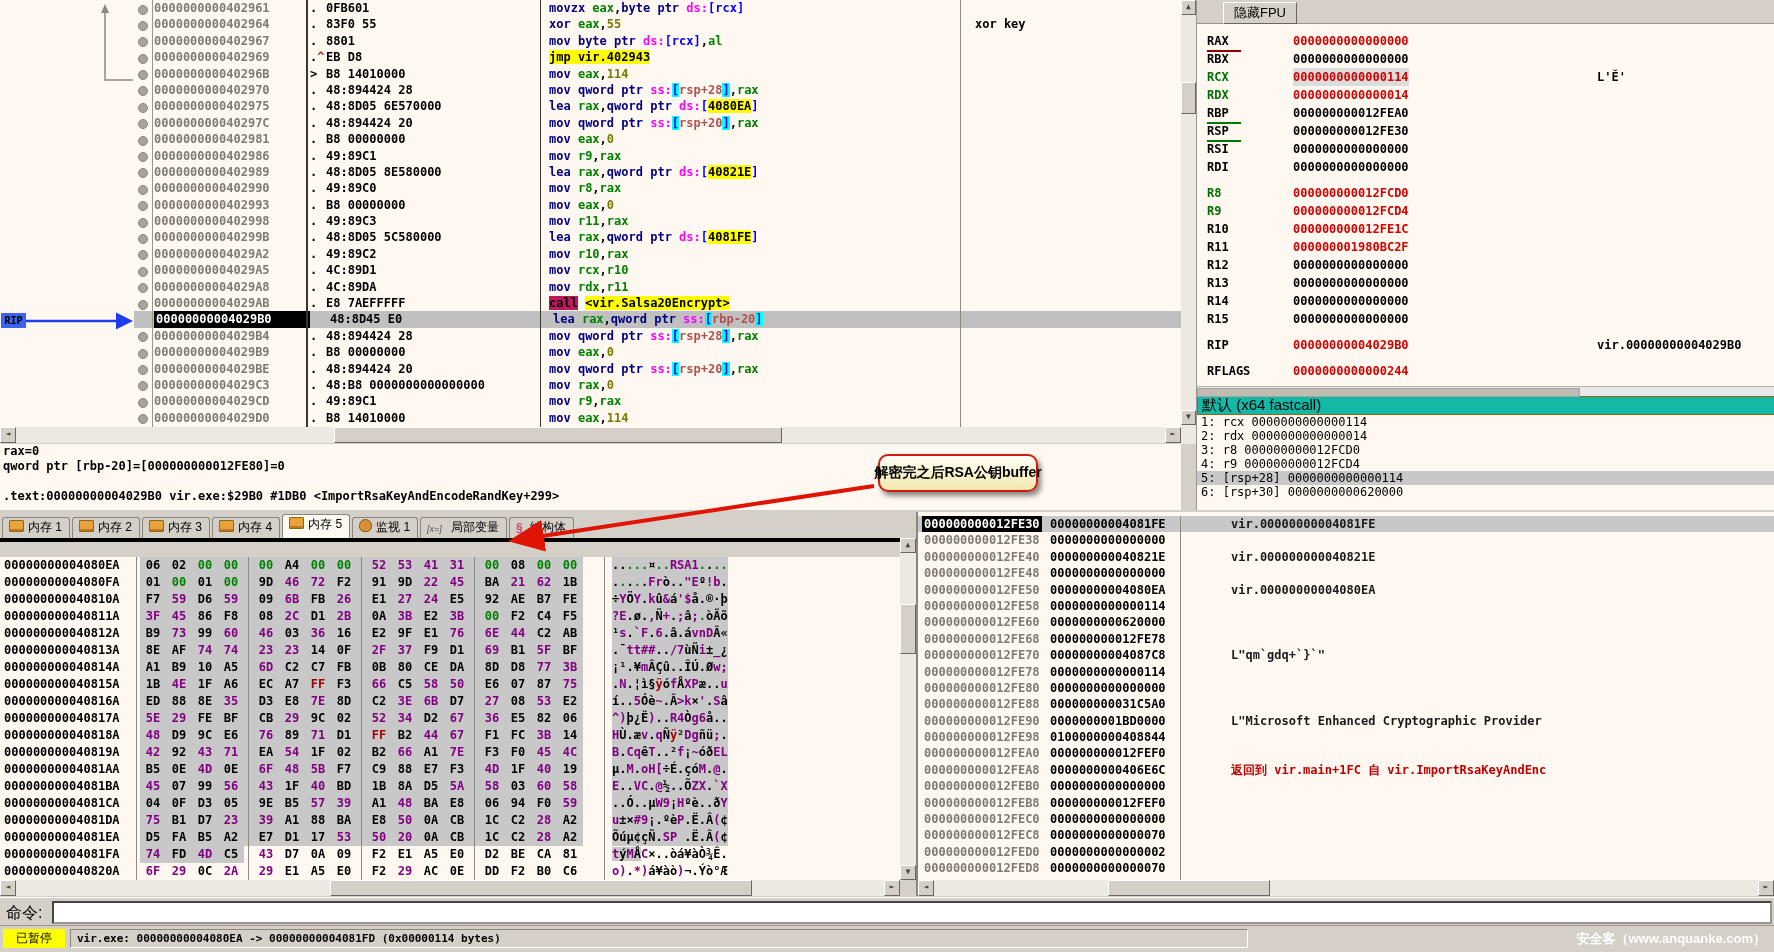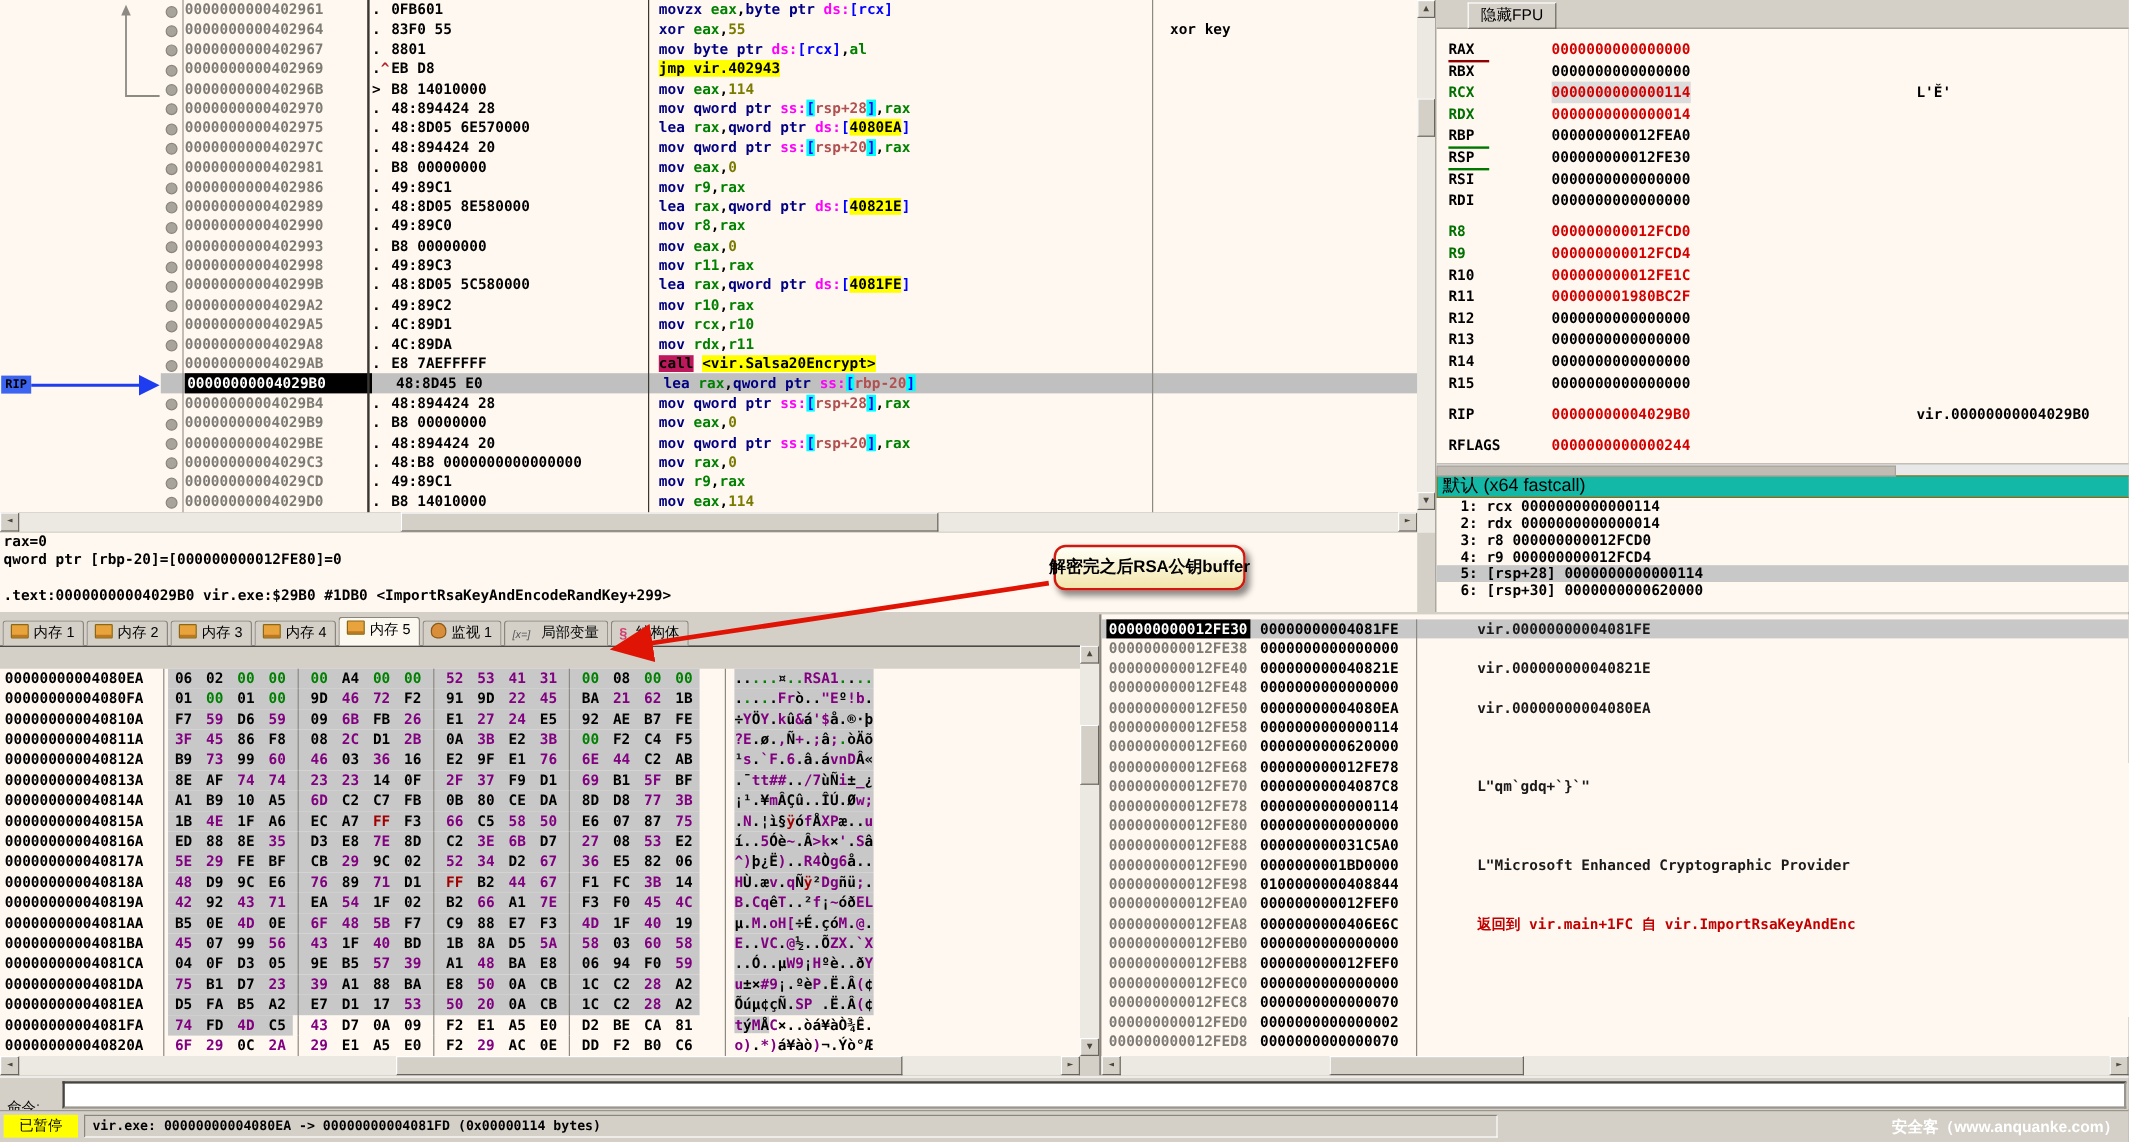--- a/index.html
+++ b/index.html
@@ -48,26 +48,26 @@
   .rlab.green{color:#007000;}
   .rlab.u-red{border-bottom:2px solid #900000;width:34px;}
   .rlab.u-green{border-bottom:2px solid #007800;width:34px;}
   .rval{position:absolute;left:96px;}
   .rval.red{color:#D40000;}
   .rval.shade{background:#DCDCDC;}
   .rext{position:absolute;left:400px;white-space:pre;}
   #regs-splitbar{height:9px;margin-top:6px;background:#E8E8E8;position:relative;border-top:1px solid #b8b4ac;}
   #regs-splitbar div{position:absolute;left:0;top:1px;height:7px;width:66%;background:#C0BCB4;border:1px solid #a8a49c;}
   #args-title{height:17px;line-height:16px;background:#14b8a6;border:1px solid #a16207;font-size:15px;padding-left:4px;white-space:pre;}
-  .arow{height:14px;line-height:14px;white-space:pre;padding-left:20px;font-weight:700;}
+  .arow{height:14px;line-height:14px;white-space:pre;padding-left:4px;font-weight:400;}
   .arow.sel{background:#C8C8C8;}
 
   
   #dumpdock{position:absolute;left:0;top:512px;width:916px;height:384px;background:#D4D0C8;}
-  #tabstrip{position:relative;height:26px;border-bottom:1px solid #000000;}
+  #tabstrip{position:relative;height:26px;border-bottom:4px solid #000000;}
   .tab{position:relative;display:inline-block;height:19px;margin:4px 0 0 2px;padding:1px 7px 0 6px;font-size:12px;
     background:#D4D0C8;border:1px solid #8a867e;border-bottom:none;border-radius:3px 3px 0 0;vertical-align:bottom;white-space:nowrap;}
   .tab.active{background:#FCF9F1;height:22px;margin-top:2px;z-index:2;}
   .tab .ticon{display:inline-block;width:13px;height:10px;margin-right:4px;vertical-align:-1px;}
   .ticon.mem{background:#E8A33D;border:1px solid #8B6914;border-radius:1px;box-shadow:inset 0 -2px 0 #c07820;}
   .ticon.watch{background:#D98E3C;border:1px solid #8a5a14;border-radius:50% 50% 40% 40%;width:11px;height:11px;}
   .ticon.locals{background:none;border:none;width:20px;color:#555;font-size:9px;font-style:italic;}
   .ticon.struct{background:none;border:none;width:10px;color:#D04070;font-weight:bold;font-size:12px;}
   #dumphead{position:relative;height:18px;line-height:18px;background:#D4D0C8;border-bottom:1px solid #9a968e;font-size:12px;white-space:pre;}
   #dumphead .h-addr{position:absolute;left:4px;}
@@ -96,21 +96,21 @@
   .srow{position:relative;height:16.4px;line-height:16.4px;white-space:pre;font-weight:700;}
   .srow.sel{background:#C8C8C8;}
   .saddr{position:absolute;left:6px;color:#7e7a74;}
   .srow.sel .saddr{background:#000;color:#fff;padding:0 2px;left:4px;}
   .sval{position:absolute;left:132px;color:#000;}
   .scom{position:absolute;left:268px;color:#1a1a1a;margin-left:45px;}
   .scom.red{color:#C00000;}
 
   
   #cmdrow{position:absolute;left:0;top:897px;width:1774px;height:26px;background:#D4D0C8;border-top:1px solid #fff;}
-  #cmdrow label{position:absolute;left:6px;top:5px;font-size:12px;margin-top:12px;}
+  #cmdrow label{position:absolute;left:6px;top:5px;font-size:16px;}
   #cmd-input{position:absolute;left:52px;top:3px;width:1712px;height:17px;border:2px inset #9a968e;background:#fff;font-family:"DejaVu Sans Mono",monospace;font-size:12px;}
   #statusbar{position:absolute;left:0;top:925px;width:1774px;height:27px;background:#D4D0C8;border-top:1px solid #9a968e;}
   #status-badge{position:absolute;left:3px;top:3px;width:62px;height:19px;line-height:19px;text-align:center;background:#FFFF00;color:#000;font-size:12px;}
   #status-msg{position:absolute;left:70px;top:3px;width:1170px;height:17px;line-height:17px;border:1px solid;border-color:#8a867e #fff #fff #8a867e;padding-left:6px;font-size:11px;font-weight:700;white-space:pre;overflow:hidden;}
   #watermark{position:absolute;right:8px;top:4px;font-size:13px;font-weight:700;color:#FFFFFF;font-family:"Liberation Sans",sans-serif;}
 
   
   #callout{position:absolute;left:878px;top:454px;width:156px;height:34px;z-index:20;
     border:2px solid #D01910;border-radius:10px;background:linear-gradient(#FFFFF6,#F3E6AC);
     box-shadow:3px 4px 5px rgba(0,0,0,.45);display:flex;align-items:center;justify-content:center;

